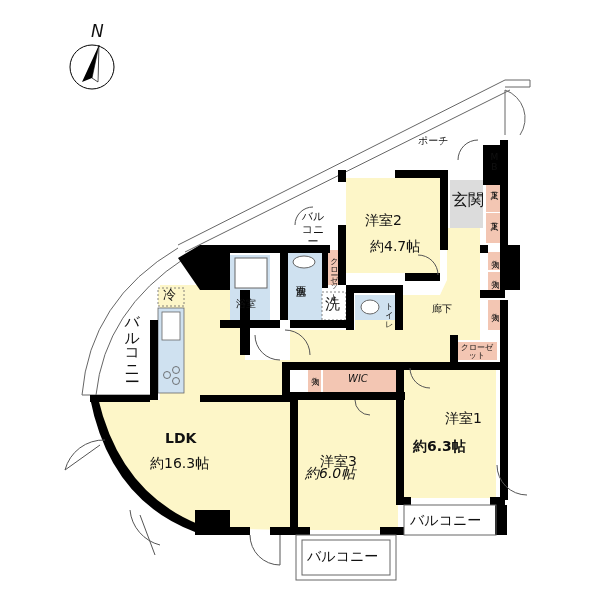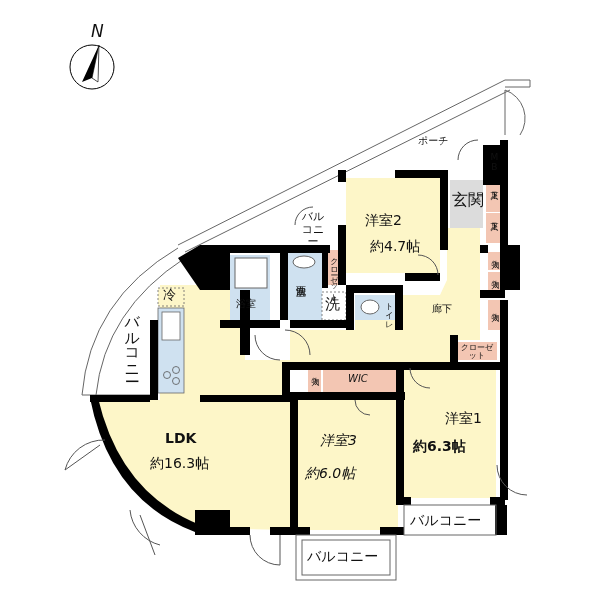--- a/index.html
+++ b/index.html
@@ -148,21 +148,21 @@
     <path d="M 410 368 A 20 20 0 0 0 430 388"></path>
     <path d="M 295 225 A 18 18 0 0 1 313 207"></path>
   </g>
 </svg>
 
 <div class="lbl" style="left:91px; top:22px; font-size:17px; font-style:italic;">N</div>
 
 <div class="lbl room-name" style="left:165px; top:430px;font-weight:bold;">LDK</div>
 <div class="lbl room-name" style="left:150px; top:455px;">約16.3帖</div>
 
-<div class="lbl room-name" style="left:320px; top:432px;font-style:italic;">洋室3</div>
+<div class="lbl room-name" style="left:320px; top:453px;">洋室3</div>
 <div class="lbl room-name" style="left:305px; top:465px;font-style:italic;">約6.0帖</div>
 
 <div class="lbl room-name" style="left:425px; top:410px;margin-left:20px;">洋室1</div>
 <div class="lbl room-name" style="left:413px; top:438px;font-weight:bold;">約6.3帖</div>
 
 <div class="lbl room-name" style="left:365px; top:212px;">洋室2</div>
 <div class="lbl room-name" style="left:370px; top:238px;">約4.7帖</div>
 
 <div class="lbl" style="left:418px; top:135px; font-size:10px;">ポーチ</div>
 <div class="lbl" style="left:452px; top:191px; font-size:16px;text-align:right;">玄関</div>

